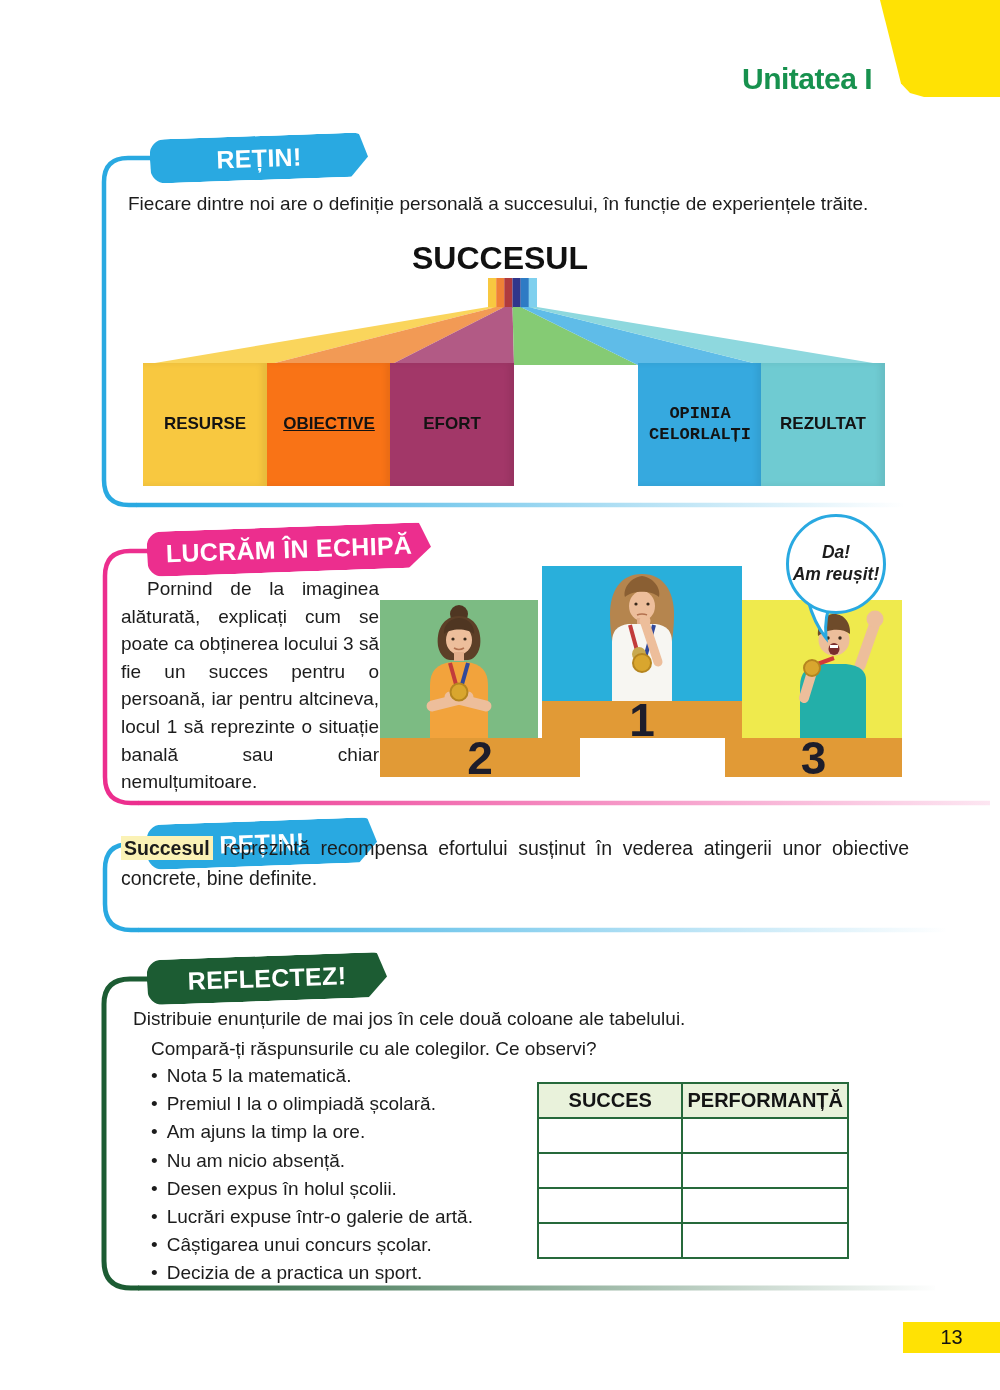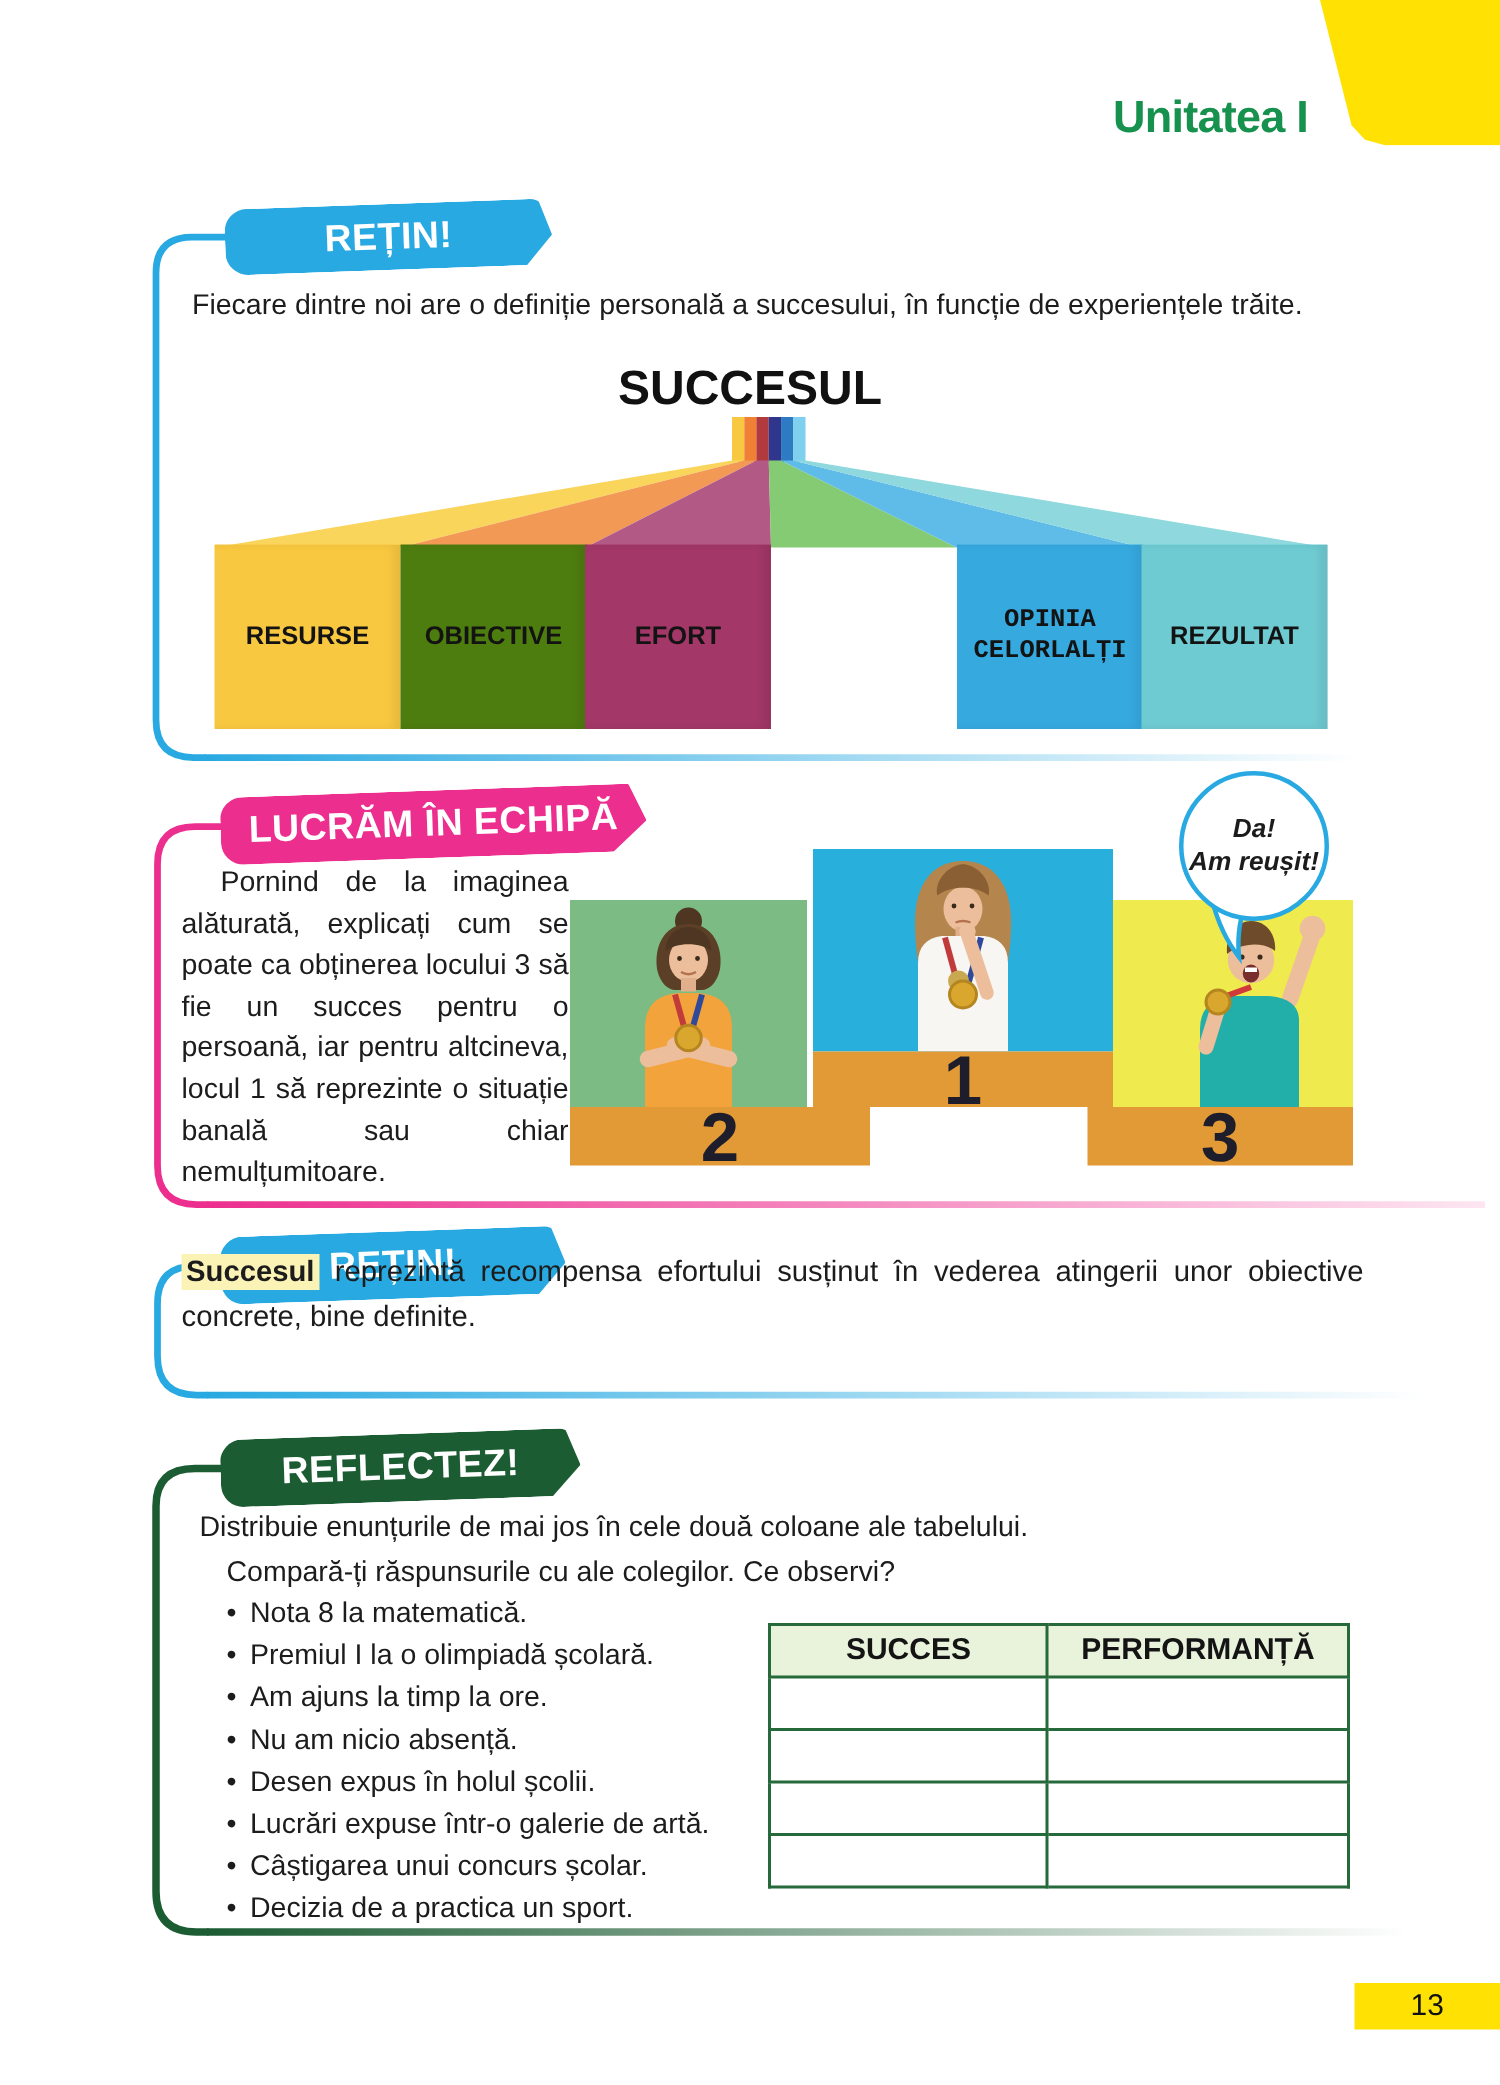--- a/index.html
+++ b/index.html
@@ -75,21 +75,21 @@
     display:flex;flex-direction:column;align-items:center;justify-content:center;
     font-weight:bold;font-style:italic;font-size:17.5px;line-height:1.25;z-index:3;
   }
   .bubble-tail{position:absolute;left:800px;top:598px;width:40px;height:45px;z-index:2;}
   
   .bullets{position:absolute;left:151px;top:1062px;margin:0;padding:0;list-style:none;}
   .bullets li{font-size:19px;line-height:28.2px;}
   .bullets li::before{content:"•";margin-right:9px;font-size:19px;}
   
   .stable{
-    position:absolute;left:512px;top:1082px;width:388px;border-collapse:collapse;
+    position:absolute;left:537px;top:1082px;width:312px;border-collapse:collapse;
   }
   .stable th,.stable td{border:2.5px solid #26693B;}
   .stable th{
     background:#E9F2DB;height:33px;font-size:20px;font-weight:bold;color:#141414;
     text-align:center;padding:0 4px;
   }
   .stable td{height:31px;background:#fff;}
   .c-success{width:48%;}
   
   .pagenum{
@@ -154,21 +154,21 @@
       <polygon points="496.2,307 504.3,307 390.3,365 266.7,365" fill="#F29A55"></polygon>
       <polygon points="504.3,307 512.5,307 514.0,365 390.3,365" fill="#B25A85"></polygon>
       <polygon points="512.5,307 520.7,307 637.7,365 514.0,365" fill="#85CB74"></polygon>
       <polygon points="520.7,307 528.8,307 761.3,365 637.7,365" fill="#5FBCE8"></polygon>
       <polygon points="528.8,307 537.0,307 885.0,365 761.3,365" fill="#8ED8DE"></polygon>
     </g>
   </svg>
   <div class="col-label" style="left: 143px; width: 124px; background: rgb(248, 200, 64);">
       <span>RESURSE</span>
     </div>
-  <div class="col-label" style="left: 267px; width: 124px; background: #4d7c0f;">
+  <div class="col-label" style="left: 267px; width: 124px; background: #f97316; text-decoration: underline;">
       <span>OBIECTIVE</span>
     </div>
   <div class="col-label" style="left: 390px; width: 124px; background: rgb(162, 55, 104);">
       <span>EFORT</span>
     </div>
   <div class="col-label" style="left: 638px; width: 124px; background: rgb(54, 169, 223); font-family: Liberation Mono, monospace;">
       <span>OPINIA CELORLALȚI</span>
     </div>
   <div class="col-label" style="left: 761px; width: 124px; background: rgb(111, 203, 210);">
       <span>REZULTAT</span>
@@ -255,21 +255,21 @@
   </div>
   <div class="p3"><span class="hl">Succesul</span><span> reprezintă recompensa efortului susținut în vederea atingerii unor obiective concrete, bine definite.</span></div>
 
   <div class="banner green b4">
     <span>REFLECTEZ!</span>
   </div>
   <div class="p4a">Distribuie enunțurile de mai jos în cele două coloane ale tabelului.</div>
   <div class="p4b">Compară-ți răspunsurile cu ale colegilor. Ce observi?</div>
 
   <ul class="bullets">
-    <li>Nota 8 la matematică.</li>
+    <li>Nota 5 la matematică.</li>
     <li>Premiul I la o olimpiadă școlară.</li>
     <li>Am ajuns la timp la ore.</li>
     <li>Nu am nicio absență.</li>
     <li>Desen expus în holul școlii.</li>
     <li>Lucrări expuse într-o galerie de artă.</li>
     <li>Câștigarea unui concurs școlar.</li>
     <li>Decizia de a practica un sport.</li>
   </ul>
 
   <table class="stable">

